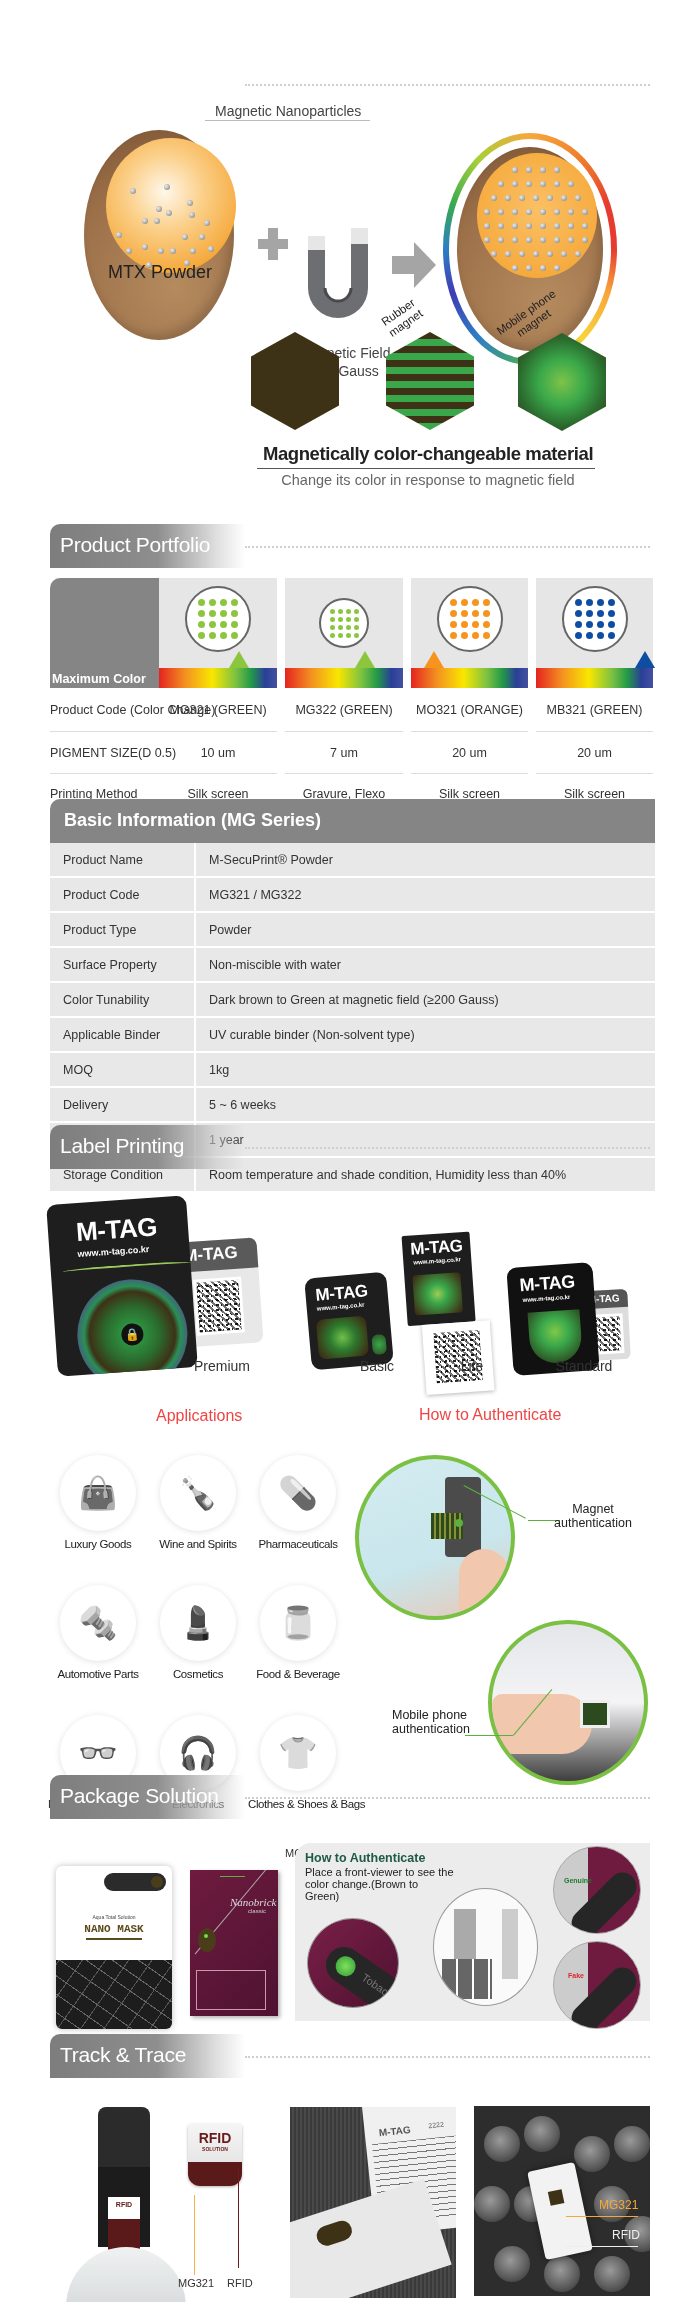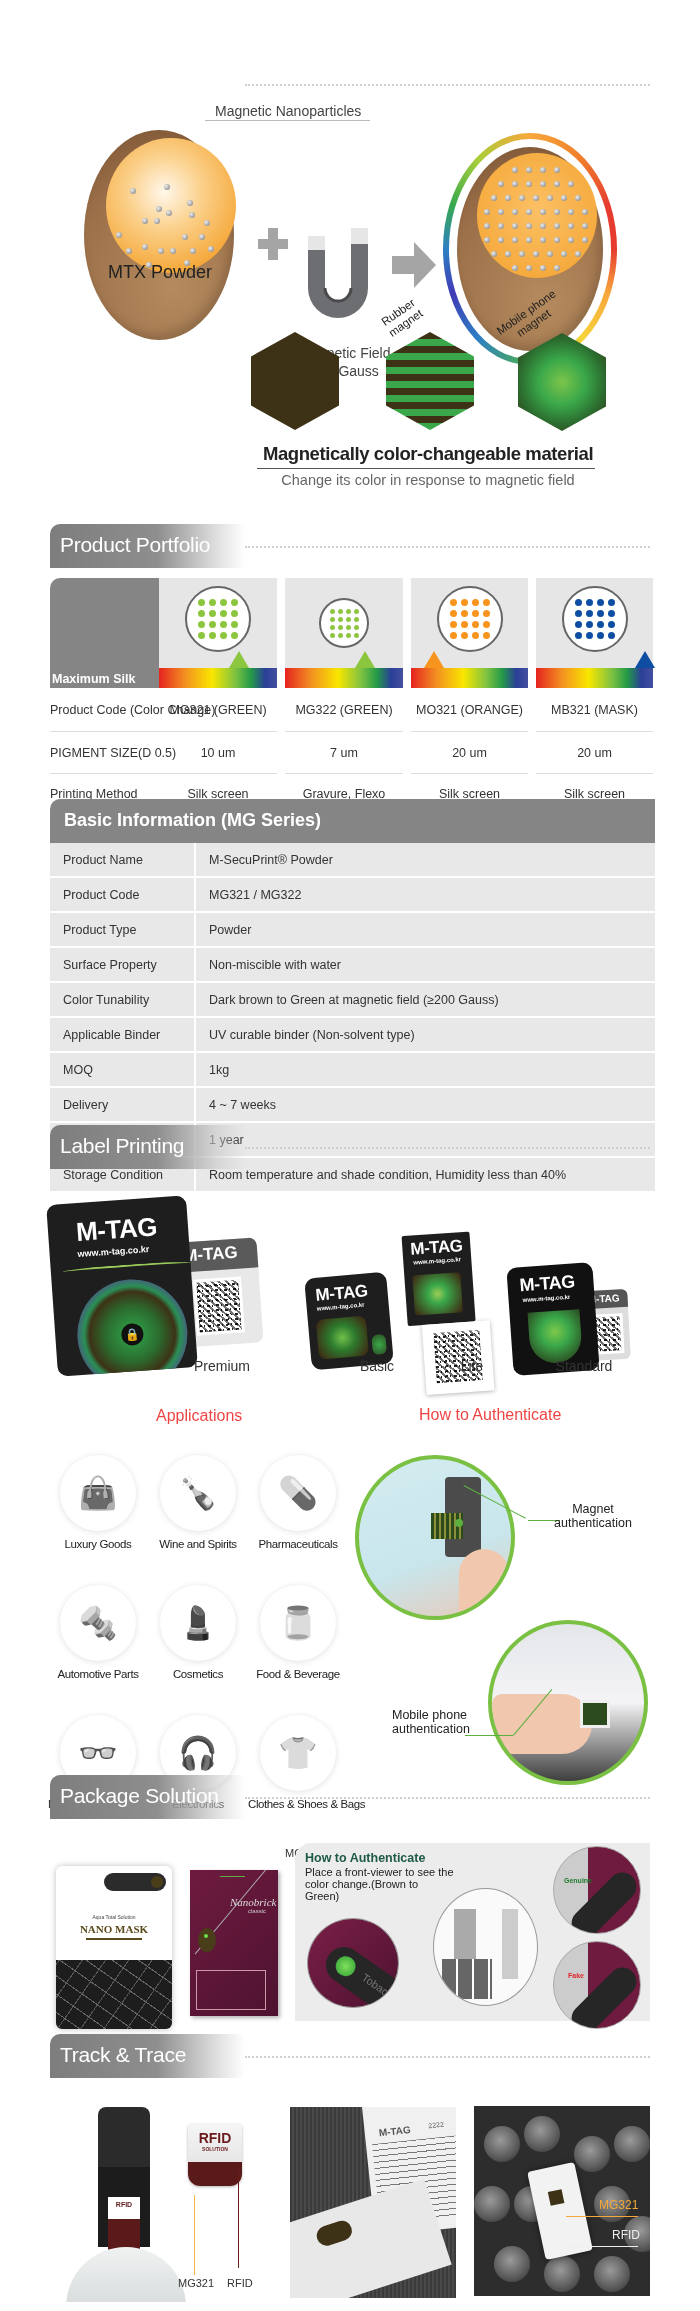--- a/index.html
+++ b/index.html
@@ -194,21 +194,21 @@
 <div class="abs" style="left:258px;top:472px;width:340px;text-align:center;font-size:14.5px;color:#666;">Change its color in response to magnetic field</div>
 
 <div class="sec-head" style="top:524px;">
   <div class="sec-pill">
       <span>Product Portfolio</span>
     </div>
   <div class="sec-dots"></div>
 </div>
 
 <div class="abs" style="left:50px;top:578px;width:109px;height:110px;background:#858586;border-radius:10px 0 0 0;">
-  <div style="position:absolute;left:2px;bottom:2px;color:#fff;font-size:12.5px;font-weight:bold;">Maximum Silk</div>
+  <div style="position:absolute;left:2px;bottom:2px;color:#fff;font-size:12.5px;font-weight:bold;">Maximum Color</div>
 </div>
 <div id="portfolio-cols">
     <div class="pf-col" style="left: 159px; width: 118px;">
       <div class="pf-circle" style="width: 66px; height: 66px; left: 26px; top: 8px;">
         <div class="pf-dot" style="width: 7px; height: 7px; background: rgb(140, 198, 62); left: 11px; top: 11px;"></div>
         <div class="pf-dot" style="width: 7px; height: 7px; background: rgb(140, 198, 62); left: 22px; top: 11px;"></div>
         <div class="pf-dot" style="width: 7px; height: 7px; background: rgb(140, 198, 62); left: 33px; top: 11px;"></div>
         <div class="pf-dot" style="width: 7px; height: 7px; background: rgb(140, 198, 62); left: 44px; top: 11px;"></div>
         <div class="pf-dot" style="width: 7px; height: 7px; background: rgb(140, 198, 62); left: 11px; top: 22px;"></div>
         <div class="pf-dot" style="width: 7px; height: 7px; background: rgb(140, 198, 62); left: 22px; top: 22px;"></div>
@@ -294,21 +294,21 @@
         <div class="pf-dot" style="width: 7px; height: 7px; background: rgb(13, 78, 163); left: 33px; top: 33px;"></div>
         <div class="pf-dot" style="width: 7px; height: 7px; background: rgb(13, 78, 163); left: 44px; top: 33px;"></div>
         <div class="pf-dot" style="width: 7px; height: 7px; background: rgb(13, 78, 163); left: 11px; top: 44px;"></div>
         <div class="pf-dot" style="width: 7px; height: 7px; background: rgb(13, 78, 163); left: 22px; top: 44px;"></div>
         <div class="pf-dot" style="width: 7px; height: 7px; background: rgb(13, 78, 163); left: 33px; top: 44px;"></div>
         <div class="pf-dot" style="width: 7px; height: 7px; background: rgb(13, 78, 163); left: 44px; top: 44px;"></div>
       </div>
       <div class="tri" style="border-bottom-color: rgb(13, 78, 163); left: 98.81px; top: 73px;"></div>
       <div class="spectrum" style="left: 0px; width: 117px; top: 90px;"></div>
     </div>
-    <div class="pf-cell" style="left: 536px; width: 117px; top: 690px; height: 40px;">MB321 (MASK)</div>
+    <div class="pf-cell" style="left: 536px; width: 117px; top: 690px; height: 40px;">MB321 (GREEN)</div>
     <div class="pf-cell" style="left: 536px; width: 117px; top: 733px; height: 40px;">20 um</div>
     <div class="pf-cell" style="left: 536px; width: 117px; top: 774px; height: 40px;">Silk screen</div>
     <div class="pf-line" style="left: 50px; width: 227px; top: 731px;"></div>
     <div class="pf-line" style="left: 285px; width: 118px; top: 731px;"></div>
     <div class="pf-line" style="left: 411px; width: 117px; top: 731px;"></div>
     <div class="pf-line" style="left: 536px; width: 117px; top: 731px;"></div>
     <div class="pf-line" style="left: 50px; width: 227px; top: 773px;"></div>
     <div class="pf-line" style="left: 285px; width: 118px; top: 773px;"></div>
     <div class="pf-line" style="left: 411px; width: 117px; top: 773px;"></div>
     <div class="pf-line" style="left: 536px; width: 117px; top: 773px;"></div>
@@ -348,21 +348,21 @@
       <div class="bi-row">
         <div class="bi-k">Applicable Binder</div>
         <div class="bi-v">UV curable binder (Non-solvent type)</div>
       </div>
       <div class="bi-row">
         <div class="bi-k">MOQ</div>
         <div class="bi-v">1kg</div>
       </div>
       <div class="bi-row">
         <div class="bi-k">Delivery</div>
-        <div class="bi-v">4 ~ 7 weeks</div>
+        <div class="bi-v">5 ~ 6 weeks</div>
       </div>
       <div class="bi-row">
         <div class="bi-k">Shelf Life</div>
         <div class="bi-v">1 year</div>
       </div>
       <div class="bi-row">
         <div class="bi-k">Storage Condition</div>
         <div class="bi-v">Room temperature and shade condition, Humidity less than 40%</div>
       </div>
     </div>
@@ -484,21 +484,21 @@
       <span>Package Solution</span>
     </div>
   <div class="sec-dots"></div>
 </div>
 
 <div class="abs" style="left:56px;top:1866px;width:116px;height:163px;border-radius:6px;background:#fff;box-shadow:0 0 6px rgba(0,0,0,0.25);overflow:hidden;">
   <div style="position:absolute;left:48px;top:7px;width:62px;height:18px;border-radius:9px;background:#2b2b2b;">
     <div style="position:absolute;right:3px;top:3px;width:12px;height:12px;border-radius:50%;background:#4a3d1a;"></div>
   </div>
   <div style="position:absolute;top:48px;width:100%;text-align:center;font-size:5px;color:#444;">Aqua Total Solution</div>
-  <div style="position:absolute;top:57px;width:100%;text-align:center;font-family:Liberation Serif, serif;font-size:11px;font-weight:bold;color:#5b4a1c;">NANO MASK</div>
+  <div style="position:absolute;top:57px;width:100%;text-align:center;font-family:Liberation Mono, monospace;font-size:11px;font-weight:bold;color:#5b4a1c;">NANO MASK</div>
   <div style="position:absolute;left:30px;top:72px;width:56px;height:2px;background:#5b4a1c;"></div>
   <div style="position:absolute;top:94px;left:0;width:100%;height:70px;background:#1d1d1d;background-image:repeating-linear-gradient(35deg,transparent 0 14px,#666 14px 15px),repeating-linear-gradient(-55deg,transparent 0 18px,#555 18px 19px);"></div>
 </div>
 
 <div class="abs" style="left:190px;top:1870px;width:88px;height:146px;background:linear-gradient(135deg,#6e1b3f 0%,#4e1230 100%);box-shadow:2px 2px 4px rgba(0,0,0,0.3);overflow:hidden;">
   <div style="position:absolute;left:-20px;top:30px;width:140px;height:1px;background:#aaa;transform:rotate(-50deg);"></div>
   <div style="position:absolute;left:40px;top:26px;font-family:'Liberation Serif',serif;font-style:italic;font-size:11px;color:#ddd;">Nanobrick</div>
   <div style="position:absolute;left:58px;top:38px;font-size:6px;color:#ccc;">classic</div>
   <div style="position:absolute;left:8px;top:58px;width:18px;height:24px;border-radius:50%;background:#4a3d1a;">
     <div style="position:absolute;left:6px;top:6px;width:4px;height:4px;border-radius:50%;background:#6fdc4a;"></div>

